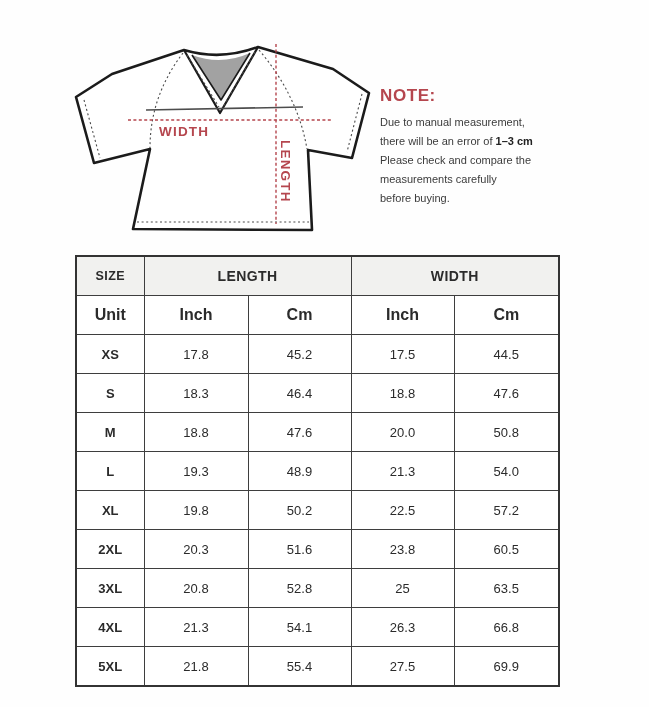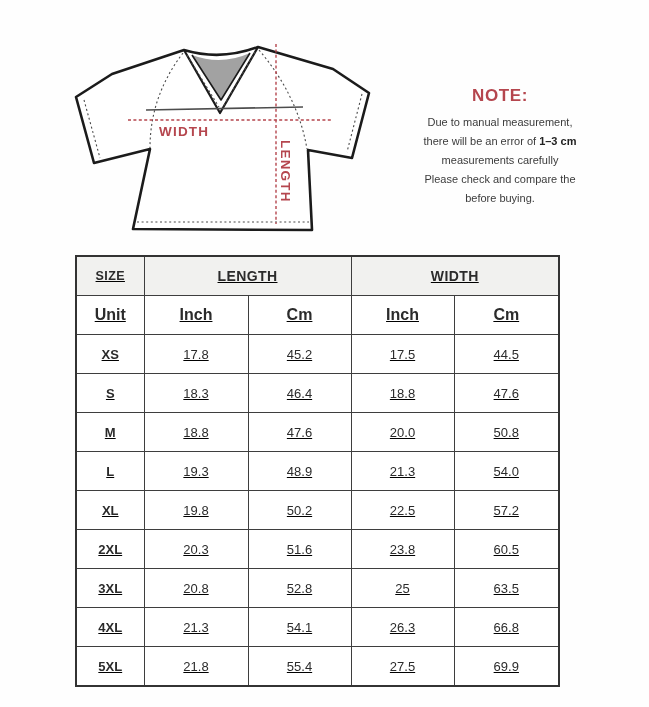--- a/index.html
+++ b/index.html
@@ -10,27 +10,27 @@
   }
   .shirt-svg{position:absolute;left:0;top:0;}
   .outline{fill:#ffffff;stroke:#1b1b1b;stroke-width:2.6;stroke-linejoin:round;stroke-linecap:round;}
   .collar{fill:none;stroke:#1b1b1b;stroke-width:2.2;stroke-linejoin:round;}
   .thin{fill:none;stroke:#1b1b1b;stroke-width:1.6;stroke-linejoin:round;}
   .neckfill{fill:#a2a2a2;stroke:none;}
   .seam{fill:none;stroke:#4d4d4d;stroke-width:1.6;}
   .stitch{fill:none;stroke:#4a4a4a;stroke-width:1.1;stroke-dasharray:2 2.6;}
   .redline{fill:none;stroke:var(--accent);stroke-width:1.4;stroke-dasharray:3 2.4;}
   .mlabel{fill:var(--accent);font-weight:bold;font-size:13.5px;letter-spacing:1.2px;font-family:"Liberation Sans",sans-serif;}
-  .note{position:absolute;left:380px;top:86px;width:240px;text-align:center;}
+  .note{position:absolute;left:380px;top:86px;width:240px;}
   .note-title{font-size:17px;font-weight:bold;color:var(--accent);letter-spacing:.6px;margin-bottom:7px;}
   .note-line{font-size:11px;color:#3b3b3b;line-height:19px;}
   .note-line b{color:#222;margin-top:44px;}
   table.size-table{
     position:absolute;left:75px;top:255px;width:483px;
-    border-collapse:collapse;table-layout:fixed;border:2px solid #333;text-decoration:underline;
+    border-collapse:collapse;table-layout:fixed;border:2px solid #333;
   }
   .size-table th,.size-table td{
     border:1.5px solid var(--tbl-border);text-align:center;vertical-align:middle;
     height:38px;color:var(--ink);padding:0;
   }
   .main-head th{background:var(--head-bg);font-size:14px;font-weight:bold;letter-spacing:.4px;}
   .main-head th.size-head{font-size:12.5px;}
   .unit-row td{font-size:16px;font-weight:bold;background:#fff;}
   tbody td{font-size:13px;font-weight:normal;background:#fff;}
   tbody td.size-cell{font-weight:bold;}
@@ -61,22 +61,22 @@
     <path class="redline" d="M128,120 L331,120"></path>
     <path class="redline" d="M276,44 L276,224"></path>
     <text class="mlabel" x="159" y="136">WIDTH</text>
     <text class="mlabel" transform="translate(281,140) rotate(90)">LENGTH</text>
   </svg>
 
   <div class="note">
     <div class="note-title">NOTE:</div>
     <div class="note-line">Due to manual measurement,</div>
     <div class="note-line"><span>there will be an error of </span><b>1–3 cm</b></div>
+    <div class="note-line">Please check and compare the</div>
     <div class="note-line">measurements carefully</div>
-    <div class="note-line">Please check and compare the</div>
     <div class="note-line">before buying.</div>
   </div>
 
   <table class="size-table">
     <colgroup>
       <col style="width:68px">
         <col style="width:104px">
         <col style="width:103px">
       <col style="width:103px">
         <col style="width:105px">

